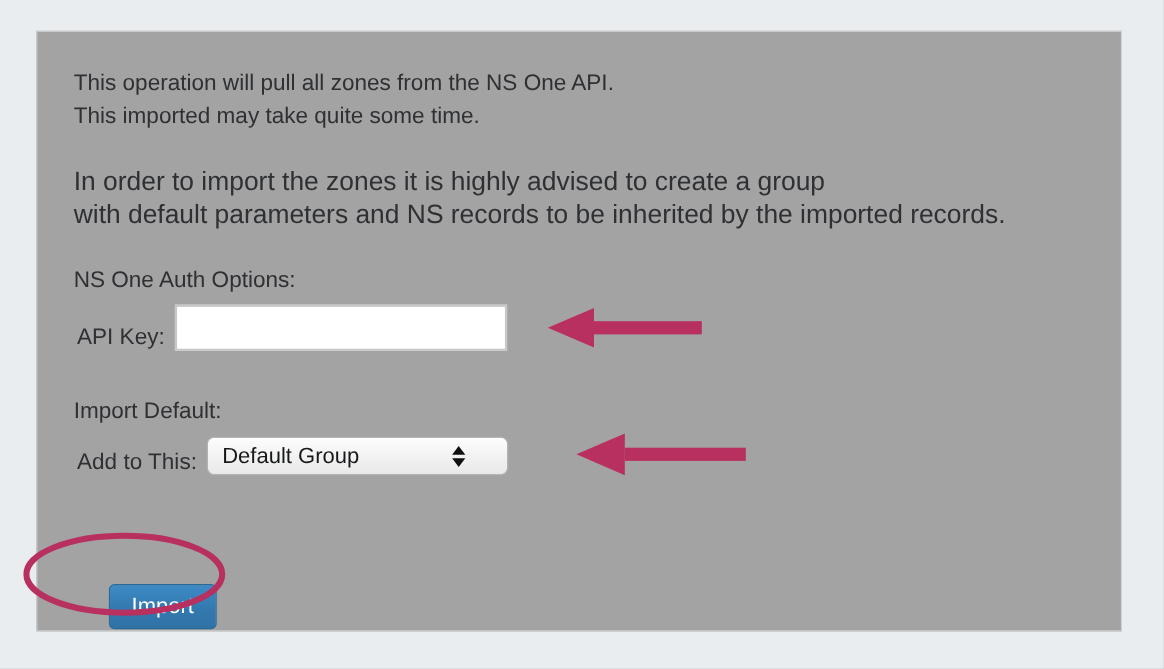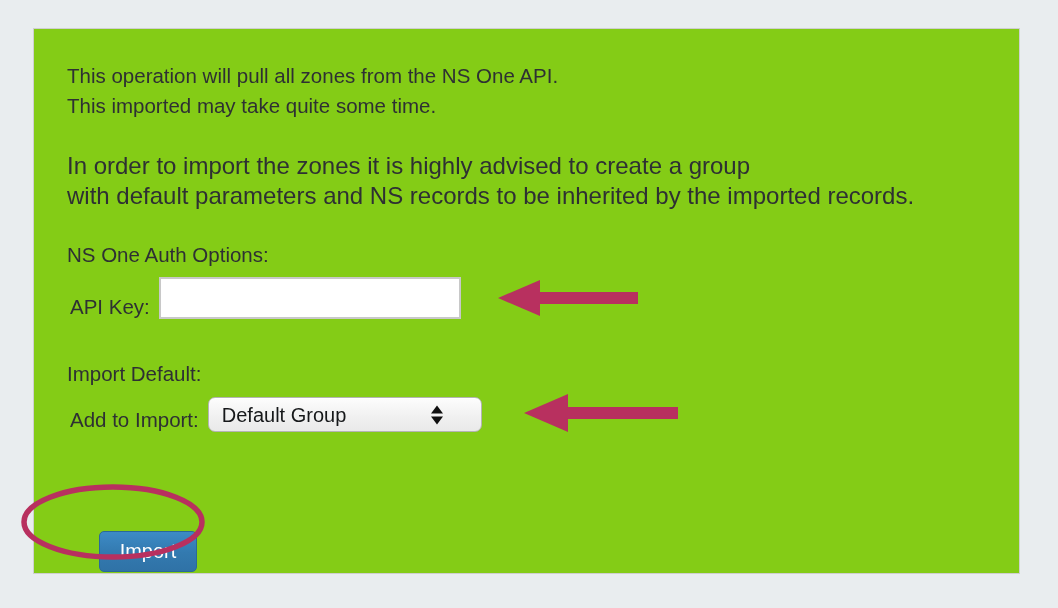--- a/index.html
+++ b/index.html
@@ -14,21 +14,21 @@
     overflow: hidden;
     position: relative;
   }
 
   #panel {
     position: absolute;
     left: 33px;
     top: 28px;
     width: 987px;
     height: 546px;
-    background: #84cc16;
+    background: #a3a3a3;
     border: 1px solid #cfcfcf;
     box-sizing: border-box;
   }
 
   .intro {
     position: absolute;
     left: 33px;
     top: 32px;
     font-size: 20.5px;
     line-height: 30px;
@@ -171,21 +171,21 @@
   <div class="section-head" id="auth-head">NS One Auth Options:</div>
 
   <div class="field-row" id="apikey-row">
     <span class="field-label">API Key:</span>
     <input type="text" id="apikey-input" value="" style="">
   </div>
 
   <div class="section-head" id="import-head">Import Default:</div>
 
   <div class="field-row" id="group-row">
-    <span class="field-label">Add to Import:</span>
+    <span class="field-label">Add to This:</span>
     <span class="select-wrap">
       <select id="group-select"><option value="Default Group">Default Group</option></select>
       <span class="select-steppers">
         <span class="tri-up"></span>
         <span class="tri-down"></span>
       </span>
     </span>
   </div>
 
   <button id="import-button">Import</button>

